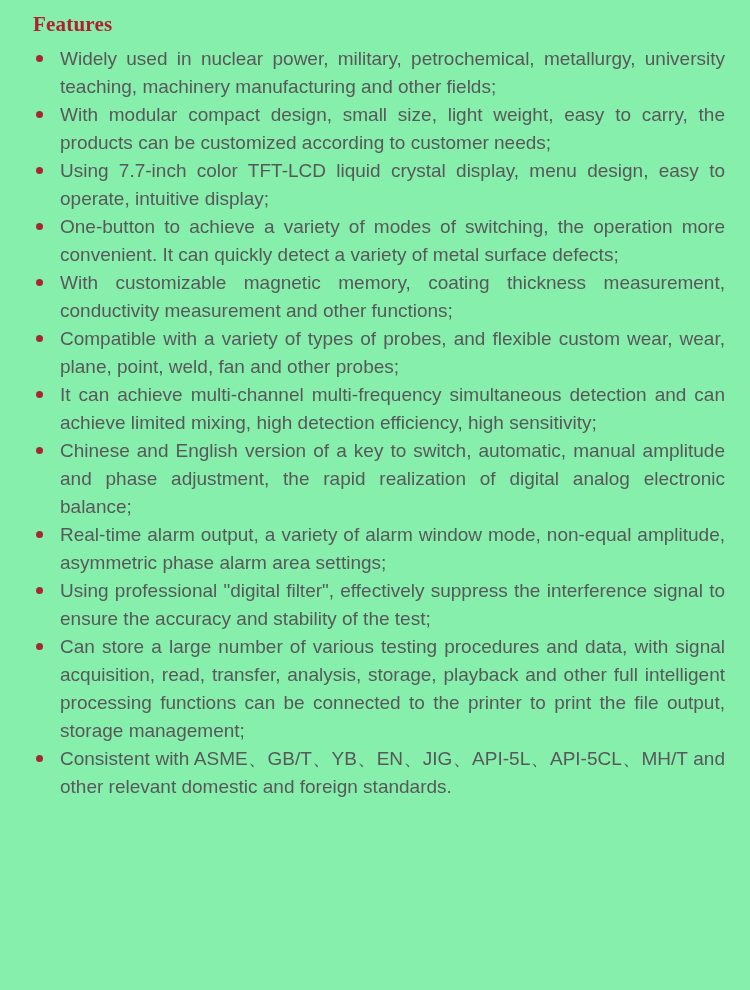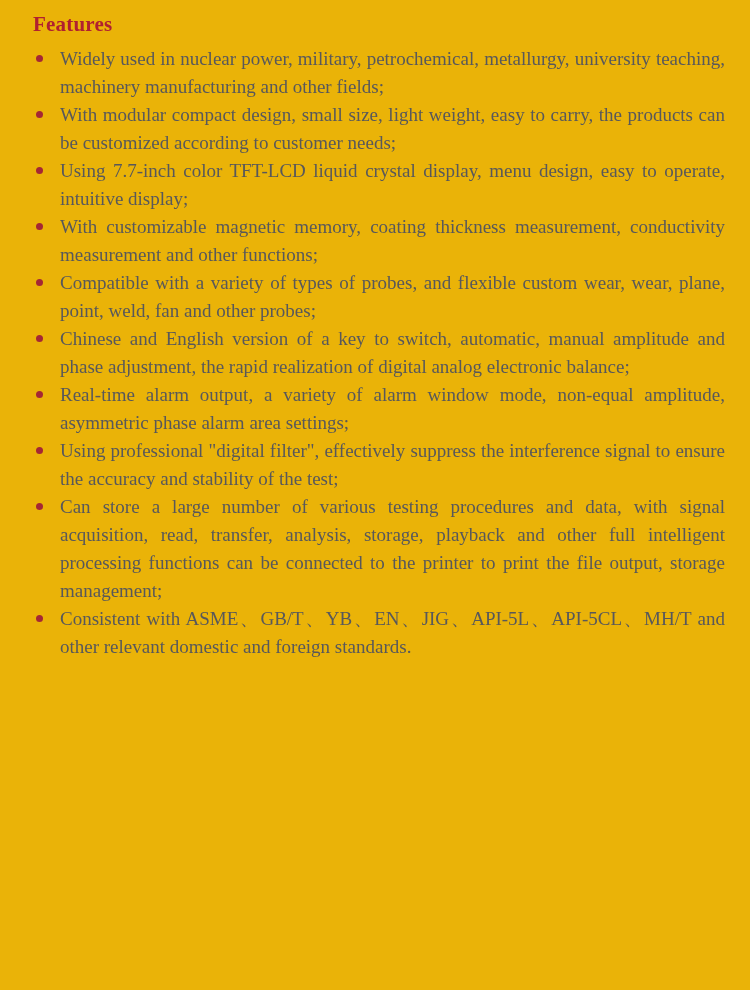--- a/index.html
+++ b/index.html
@@ -4,42 +4,42 @@
 <style>
   html, body {
     margin: 0;
     padding: 0;
     background: #ffffff;
   }
   .page {
     position: relative;
     width: 750px;
     min-height: 990px;
-    background: #eab308;
+    background: #86efac;
     box-sizing: border-box;
     overflow: hidden;
   }
   .section-title {
     margin: 12px 25px 9px 33px;
     font-family: "Liberation Serif", serif;
     font-weight: 700;
     font-size: 21px;
     line-height: 24px;
     letter-spacing: 0.2px;
     color: #B02030;
   }
   .features-list {
     margin: 0 25px 0 33px;
     padding: 0;
     list-style: none;
   }
   .feature-item {
     position: relative;
     padding-left: 27px;
-    font-family: Liberation Serif, serif;
+    font-family: Liberation Sans, sans-serif;
     font-weight: 300;
     font-size: 19px;
     line-height: 28px;
     color: #58585B;
     text-align: justify;
     text-justify: inter-word;
   }
   .feature-item::before {
     content: "";
     position: absolute;
@@ -54,21 +54,23 @@
 </style>
 </head>
 <body>
 
 <div class="page">
   <h2 class="section-title">Features</h2>
   <ul class="features-list">
       <li class="feature-item">Widely used in nuclear power, military, petrochemical, metallurgy, university teaching, machinery manufacturing and other fields;</li>
       <li class="feature-item">With modular compact design, small size, light weight, easy to carry, the products can be customized according to customer needs;</li>
       <li class="feature-item">Using 7.7-inch color TFT-LCD liquid crystal display, menu design, easy to operate, intuitive display;</li>
+      <li class="feature-item">One-button to achieve a variety of modes of switching, the operation more convenient. It can quickly detect a variety of metal surface defects;</li>
       <li class="feature-item">With customizable magnetic memory, coating thickness measurement, conductivity measurement and other functions;</li>
       <li class="feature-item">Compatible with a variety of types of probes, and flexible custom wear, wear, plane, point, weld, fan and other probes;</li>
+      <li class="feature-item">It can achieve multi-channel multi-frequency simultaneous detection and can achieve limited mixing, high detection efficiency, high sensitivity;</li>
       <li class="feature-item">Chinese and English version of a key to switch, automatic, manual amplitude and phase adjustment, the rapid realization of digital analog electronic balance;</li>
       <li class="feature-item">Real-time alarm output, a variety of alarm window mode, non-equal amplitude, asymmetric phase alarm area settings;</li>
       <li class="feature-item">Using professional "digital filter", effectively suppress the interference signal to ensure the accuracy and stability of the test;</li>
       <li class="feature-item">Can store a large number of various testing procedures and data, with signal acquisition, read, transfer, analysis, storage, playback and other full intelligent processing functions can be connected to the printer to print the file output, storage management;</li>
       <li class="feature-item">Consistent with ASME、GB/T、YB、EN、JIG、API-5L、API-5CL、MH/T and other relevant domestic and foreign standards.</li>
     </ul>
 </div>
 
 </body></html>

